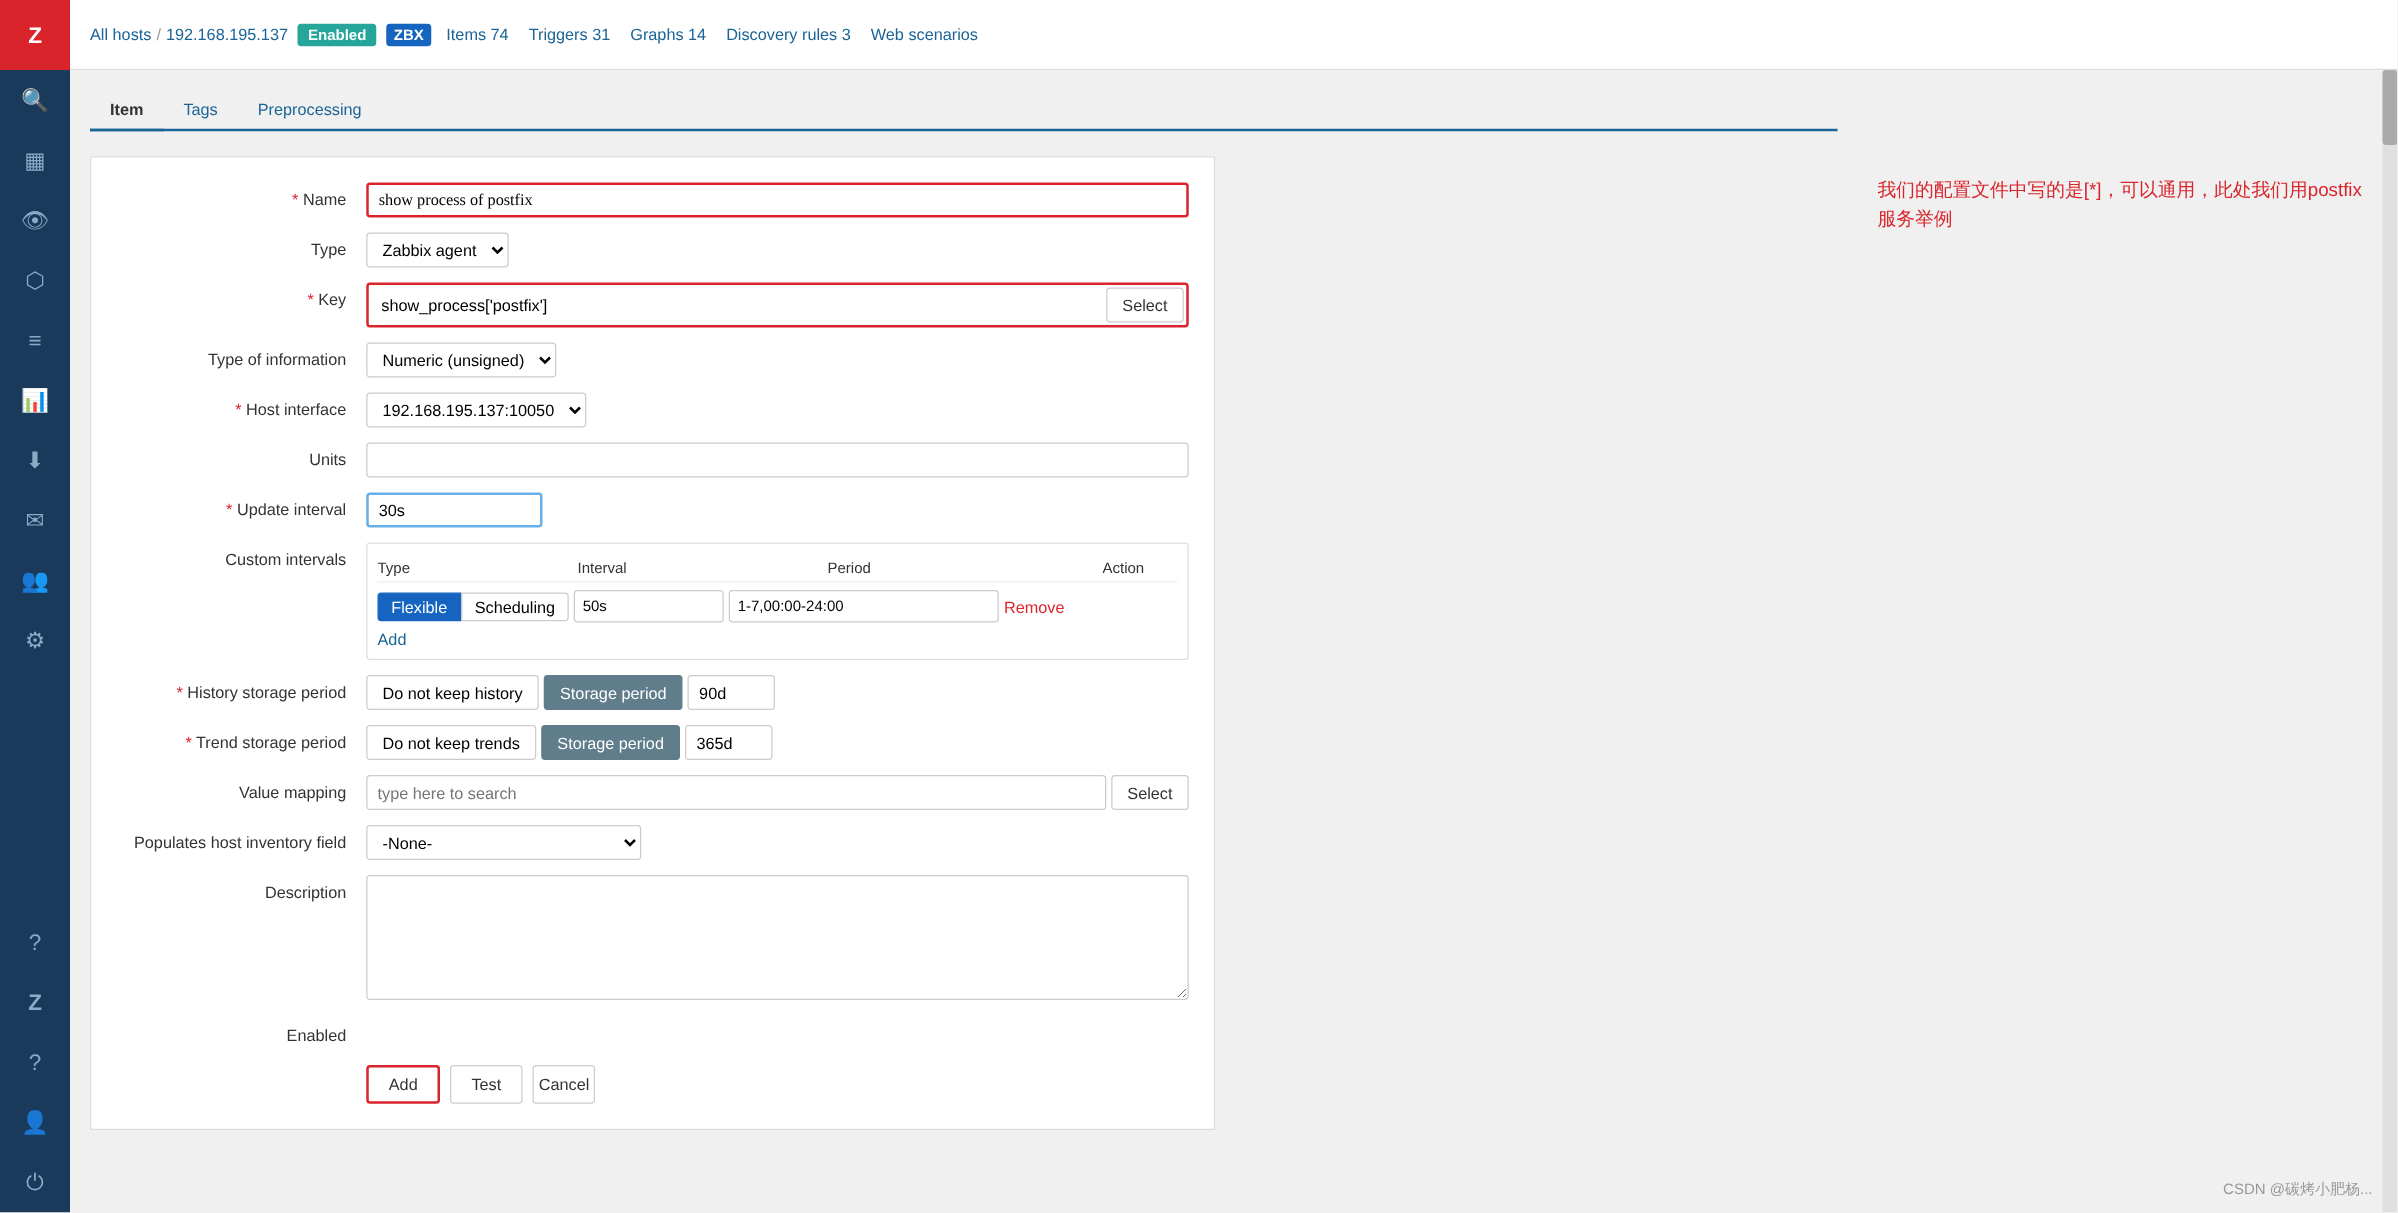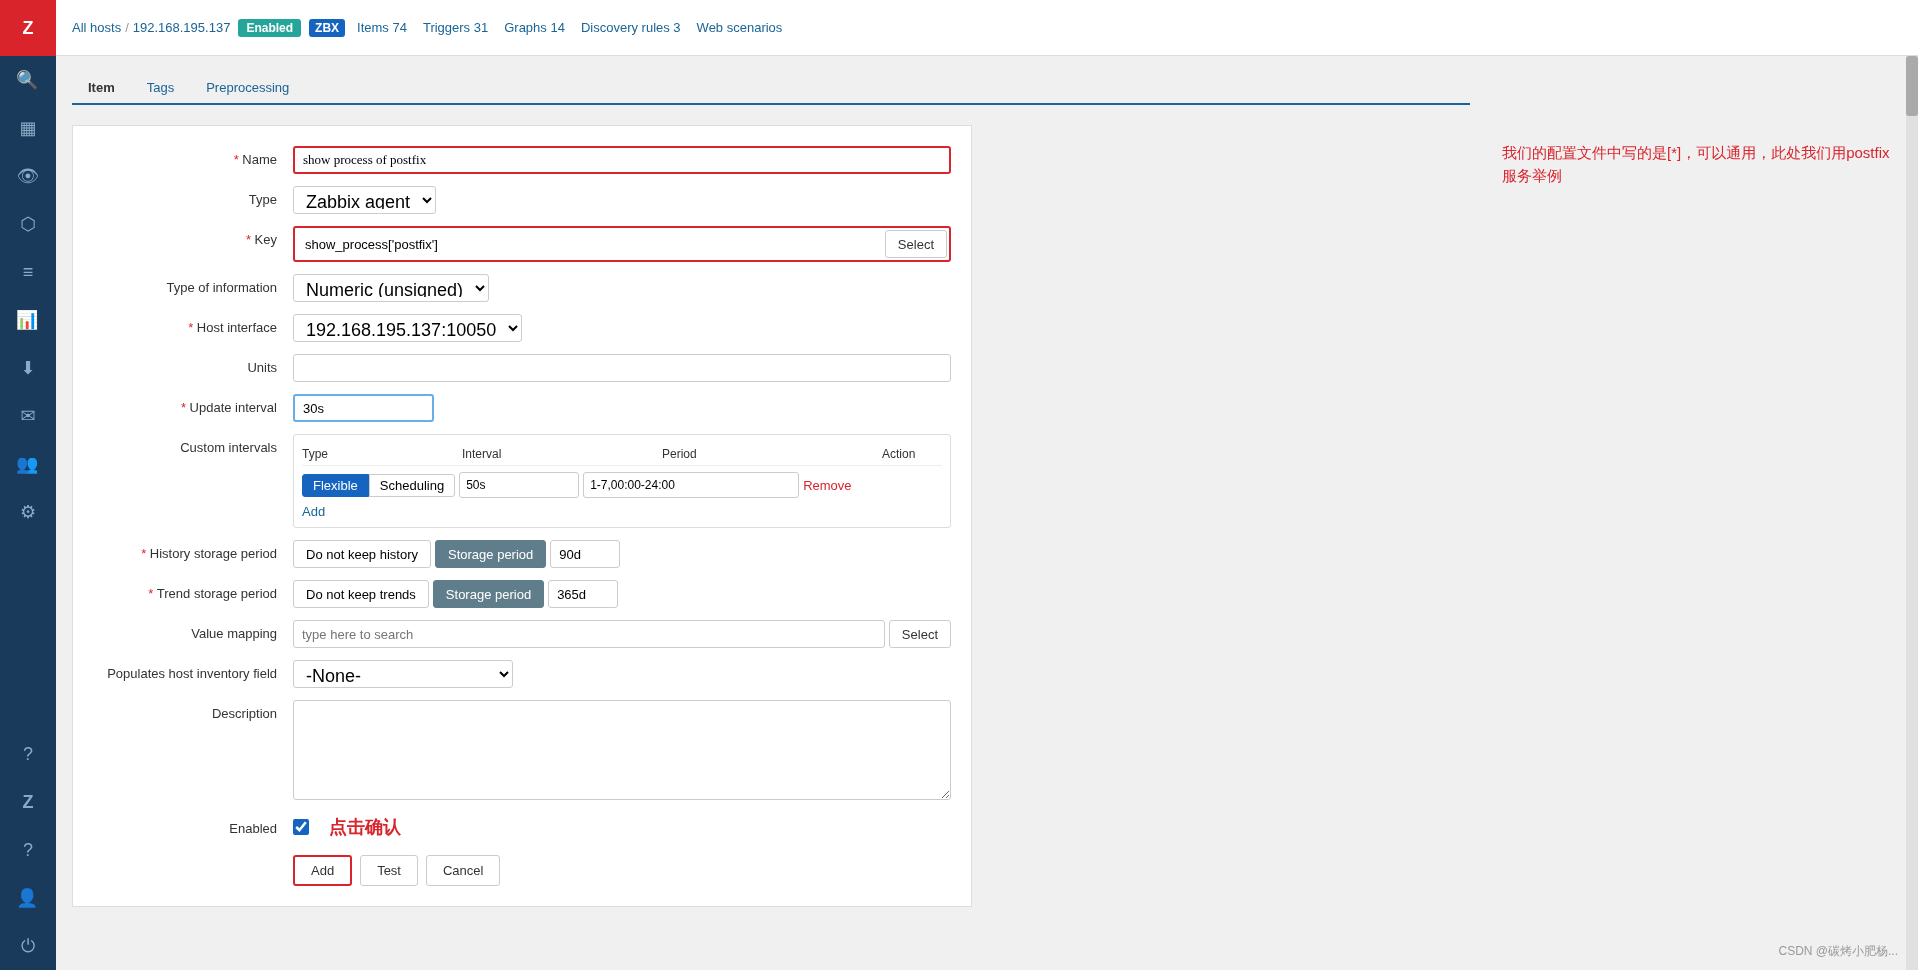--- a/index.html
+++ b/index.html
@@ -166,21 +166,21 @@
 
     .form-input-highlighted {
       border: 2px solid #d9242c;
       font-family: Liberation Serif, serif;
     }
 
     .form-select {
       padding: 4px 8px;
       border: 1px solid #ccc;
       border-radius: 3px;
-      font-size: 18px;
+      font-size: 13px;
       height: 28px;
       background: white;
     }
 
     .input-with-button {
       display: flex;
       gap: 4px;
       align-items: center;
     }
     .input-with-button .form-input { flex: 1; }
@@ -350,21 +350,21 @@
       color: #333;
       padding: 6px 16px;
       border-radius: 3px;
       cursor: pointer;
       font-size: 13px;
     }
     .btn-cancel {
       background: white;
       border: 1px solid #ccc;
       color: #333;
-      padding: 6px 16px;
+      padding: 6px 4px;
       border-radius: 3px;
       cursor: pointer;
       font-size: 13px;
     }
 
     
     .right-panel {
       width: 420px;
       padding: 16px;
       flex-shrink: 0;
@@ -588,26 +588,20 @@
 
         <div class="form-row">
           <div class="form-label">Description</div>
           <div class="form-field">
             <textarea class="form-textarea" style=""></textarea>
           </div>
         </div>
 
         <div class="form-row">
           <div class="form-label">Enabled</div>
-          <div class="form-field">
-            <div class="checkbox-row">
-              <input type="checkbox" class="form-checkbox" checked="" style="">
-              <span class="confirm-text">点击确认</span>
-            </div>
-          </div>
         </div>
 
         <div class="action-buttons">
           <button class="btn-add-primary">Add</button>
           <button class="btn-test">Test</button>
           <button class="btn-cancel">Cancel</button>
         </div>
       </div>
     </div>
 

